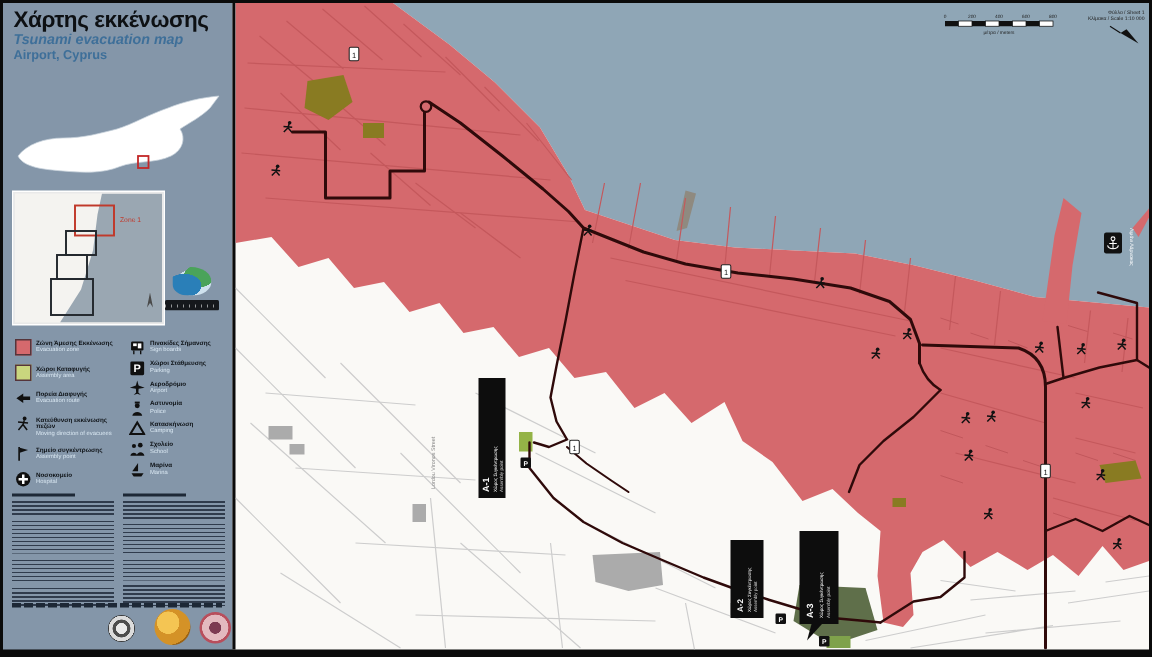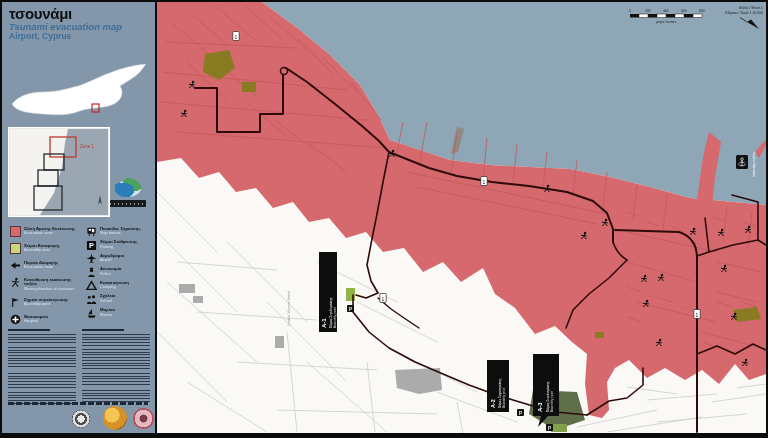--- a/index.html
+++ b/index.html
@@ -54,21 +54,21 @@
 </style>
 </head>
 <body>
 
 <div class="page">
 <div class="inner">
 
   <div class="sidebar">
 
     <div class="titleblock">
-      <div class="t-el">τσουνάμι</div>
+      <div class="t-el">Χάρτης εκκένωσης</div>
       <div class="t-en">Tsunami evacuation map</div>
       <div class="c-en">Airport, Cyprus</div>
     </div>
 
     <svg class="cyprus" width="150" height="62" viewBox="0 0 150 62">
       <path d="M8,42 C14,34 26,30 38,30 C52,30 62,27 74,24 C84,21 96,14 108,10 C118,6 130,3 142,2 L136,10 C130,16 122,20 116,24 C120,30 118,38 110,42 C100,47 86,45 76,49 C64,54 50,53 38,52 C26,51 12,50 8,42 Z" fill="#ffffff" stroke="#c7d2db" stroke-width="0.5"></path>
       <rect x="88" y="42" width="7" height="8" fill="none" stroke="#c32727" stroke-width="1.2"></rect>
     </svg>
 
     <div class="inset">

